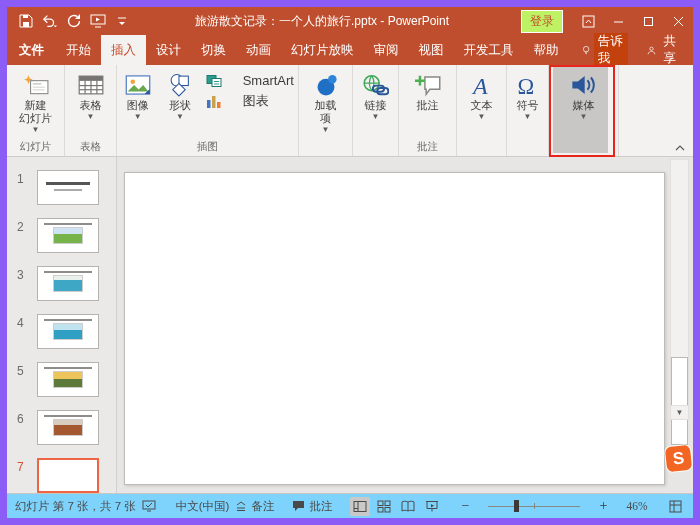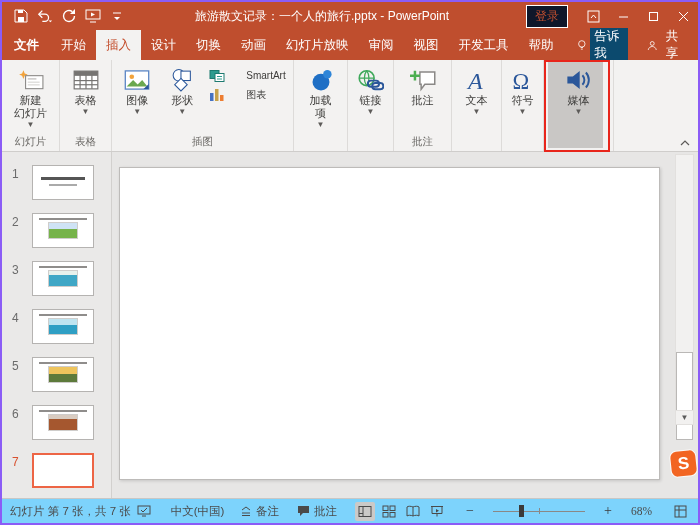--- a/index.html
+++ b/index.html
@@ -1,48 +1,48 @@
 <!DOCTYPE html>
 <html><head>
 <meta charset="utf-8">
 <style>
   * { margin:0; padding:0; box-sizing:border-box; }
   html,body { width:700px; height:525px; overflow:hidden; }
   body { font-family:"Liberation Sans", sans-serif; background:#e7e6e5; }
-  .window { width:700px; height:525px; border:2px solid #8b5cf6; display:flex; flex-direction:column; background:#f3f2f1; }
+  .window { width:700px; height:525px; border:7px solid #8b5cf6; display:flex; flex-direction:column; background:#f3f2f1; }
 
   
   .titlebar { height:28px; background:#bf4e2e; display:flex; align-items:center; color:#fff; flex:none; }
   .qat { display:flex; align-items:center; gap:2px; padding-left:8px; }
   .qat-btn { width:22px; height:22px; display:flex; align-items:center; justify-content:center; }
   .qat-btn svg { display:block; }
   .title-text { flex:1; text-align:center; font-size:12px; color:#fff; white-space:nowrap; overflow:hidden; }
-  .signin-btn { background:#0f172a; color:#bf4e2e; font-size:12px; padding:2px 8px; margin:0 10px; border:1px solid #fff; cursor:default; }
+  .signin-btn { background:#bef264; color:#bf4e2e; font-size:12px; padding:2px 8px; margin:0 10px; border:1px solid #fff; cursor:default; }
   .win-btn { width:30px; height:28px; display:flex; align-items:center; justify-content:center; }
 
   
   .tabrow { height:30px; background:#bf4e2e; display:flex; align-items:stretch; flex:none; font-size:12.5px;justify-content:center; }
   .tab { color:#fff; display:flex; align-items:center; padding:0 10px; white-space:nowrap; }
   .tab.file { font-weight:bold; padding:0 12px; }
   .tab.active { background:#f3f2f1; color:#c24a28; }
   .tellme { display:flex; align-items:center; gap:4px; color:#fff; padding:0 7px; margin-left:6px; }
-  .tellme-label { background:#0c4a6e; padding:0 4px; }
+  .tellme-label { background:#c2410c; padding:0 4px; }
   .share { margin-left:auto; display:flex; align-items:center; gap:8px; color:#fff; padding:0 12px; }
 
   
   .ribbon { height:92px; background:#f3f2f1; border-bottom:1px solid #cfcdcb; display:flex; position:relative; flex:none; }
   .rgroup { border-right:1px solid #dddbd9; display:flex; flex-direction:column; position:relative; flex:none; }
   .rbtns { flex:1; display:flex; justify-content:center; align-items:stretch; padding-top:2px; gap:1px; position:relative; }
   .rlabel { height:17px; font-size:10.5px; color:#6a6865; text-align:center; line-height:15px; white-space:nowrap; }
   .bigbtn { display:flex; flex-direction:column; align-items:center; justify-content:flex-start; padding-top:4px; width:44px; }
   .bigbtn .icn { height:28px; display:flex; align-items:center; justify-content:center; }
   .bigbtn .bl { font-size:11px; color:#3d3c3a; line-height:13px; text-align:center; white-space:nowrap; }
   .bigbtn .arr { font-size:8px; color:#5c5a58; line-height:8px; margin-top:1px; }
   .stackcol { display:flex; flex-direction:column; justify-content:flex-start; gap:4px; padding:6px 4px 0 4px; }
-  .smallbtn { display:flex; align-items:center; gap:21px; font-size:10px; color:#3d3c3a; white-space:nowrap; }
+  .smallbtn { display:flex; align-items:center; gap:21px; font-size:13px; color:#3d3c3a; white-space:nowrap; }
   .hl-bg { position:absolute; left:4px; right:10px; top:2px; bottom:3px; background:#c9c7c5; }
   .red-frame { position:absolute; left:0; top:0; bottom:-1px; right:3px; border:2px solid #e8251b; pointer-events:none; z-index:5; }
   .collapse { position:absolute; right:6px; bottom:3px; width:14px; height:12px; display:flex; align-items:center; justify-content:center; }
 
   
   .content { flex:1; display:flex; position:relative; background:#e7e6e5; overflow:hidden; }
   .thumbs { width:110px; background:#eae9e8; border-right:1px solid #d2d0ce; padding-top:13px; flex:none; }
   .thumb-row { display:flex; margin-bottom:13px; }
   .thumb-num { width:30px; font-size:12px; color:#6b6b6b; padding-left:10px; padding-top:2px; }
   .thumb-num.sel { color:#d8502e; }
@@ -469,21 +469,21 @@
             </svg>
           </span>
         </div>
       <span class="zoomsign">−</span>
       <div class="slider">
         <div class="sl-line"></div>
         <div class="sl-mid"></div>
         <div class="sl-thumb"></div>
       </div>
       <span class="zoomsign">+</span>
-      <span>68%</span>
+      <span>46%</span>
       <span class="viewbtn">
         <svg width="13" height="13" viewBox="0 0 13 13">
             <rect x="1" y="1" width="11" height="11" fill="none" stroke="#4a4a4a"></rect>
             <path d="M1 5h11M5 1v11" stroke="#4a4a4a"></path>
           </svg>
       </span>
     </div>
   </div>
 
 </div>

